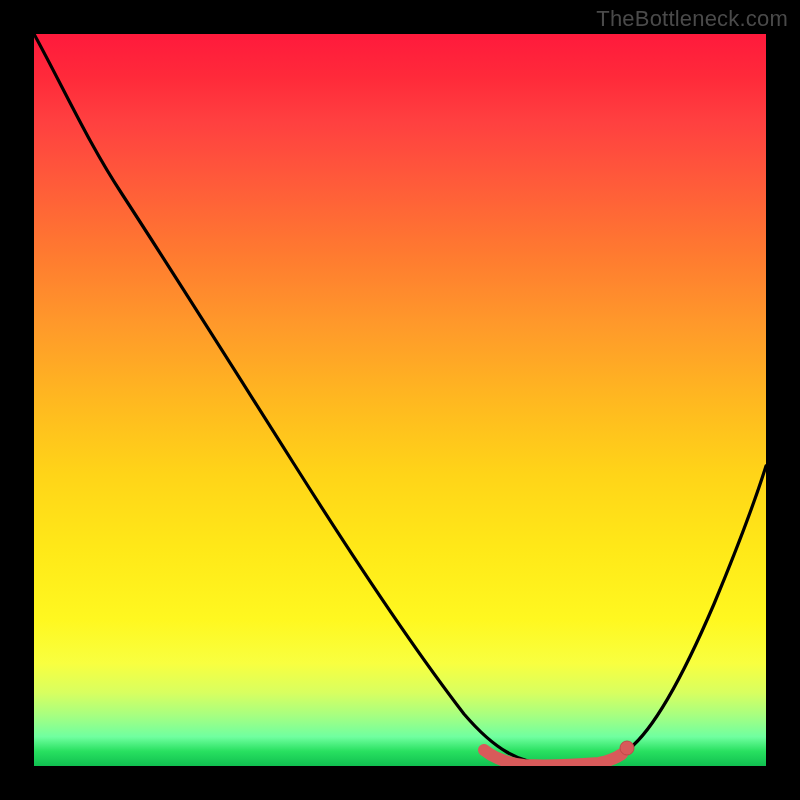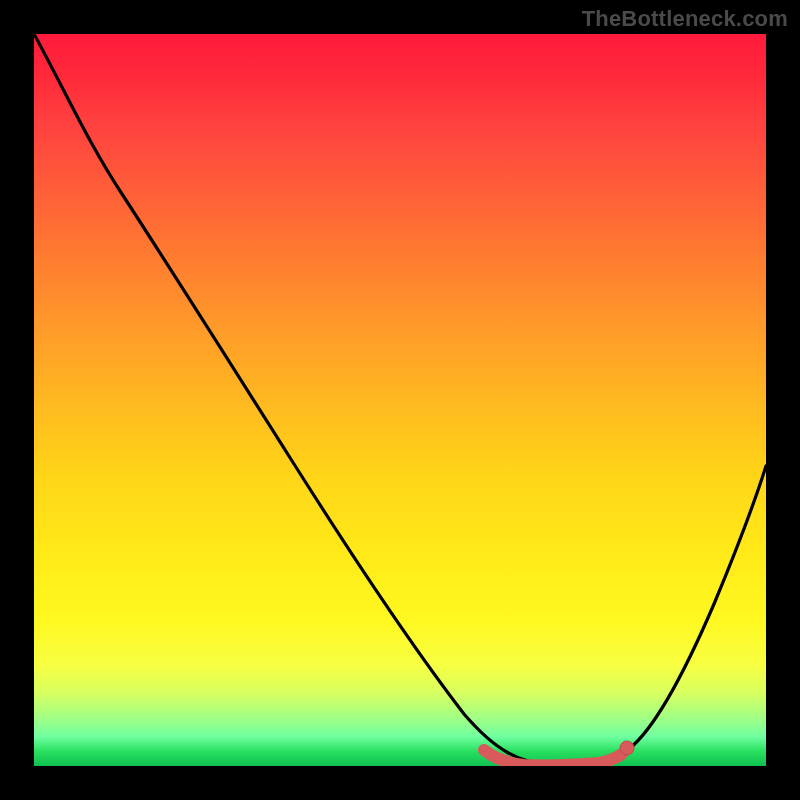--- a/index.html
+++ b/index.html
@@ -40,21 +40,21 @@
     left: 0; top: 0;
     width: 732px; height: 732px;
     pointer-events: none;
   }
   .watermark {
     position: absolute;
     top: 6px;
     right: 12px;
     font-family: Arial, Helvetica, sans-serif;
     font-size: 22px;
-    font-weight: 700;
+    font-weight: 400;
     color: #4a4a4a;
     letter-spacing: 0.2px;
   }
 </style>
 </head>
 <body>
 
 <div class="frame">
   <div class="plot-area">
     <svg class="curve" viewBox="0 0 732 732" preserveAspectRatio="none">

